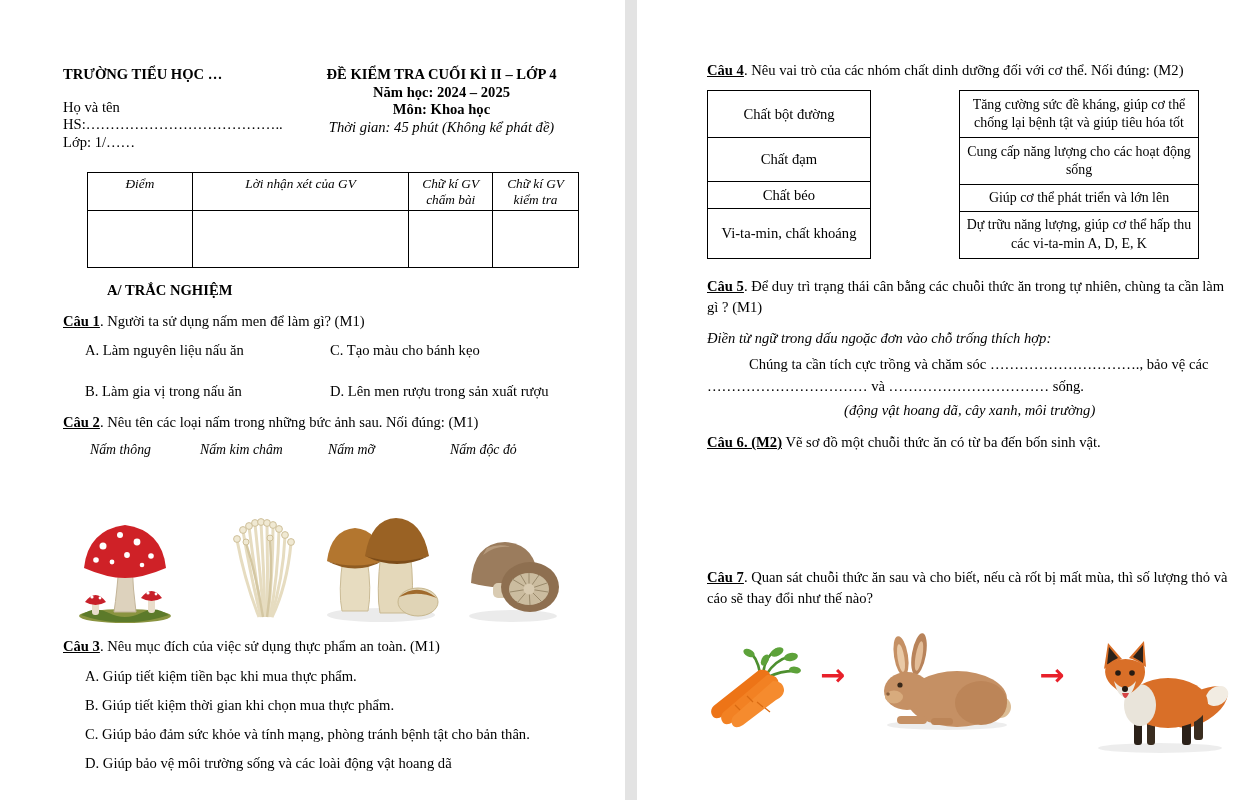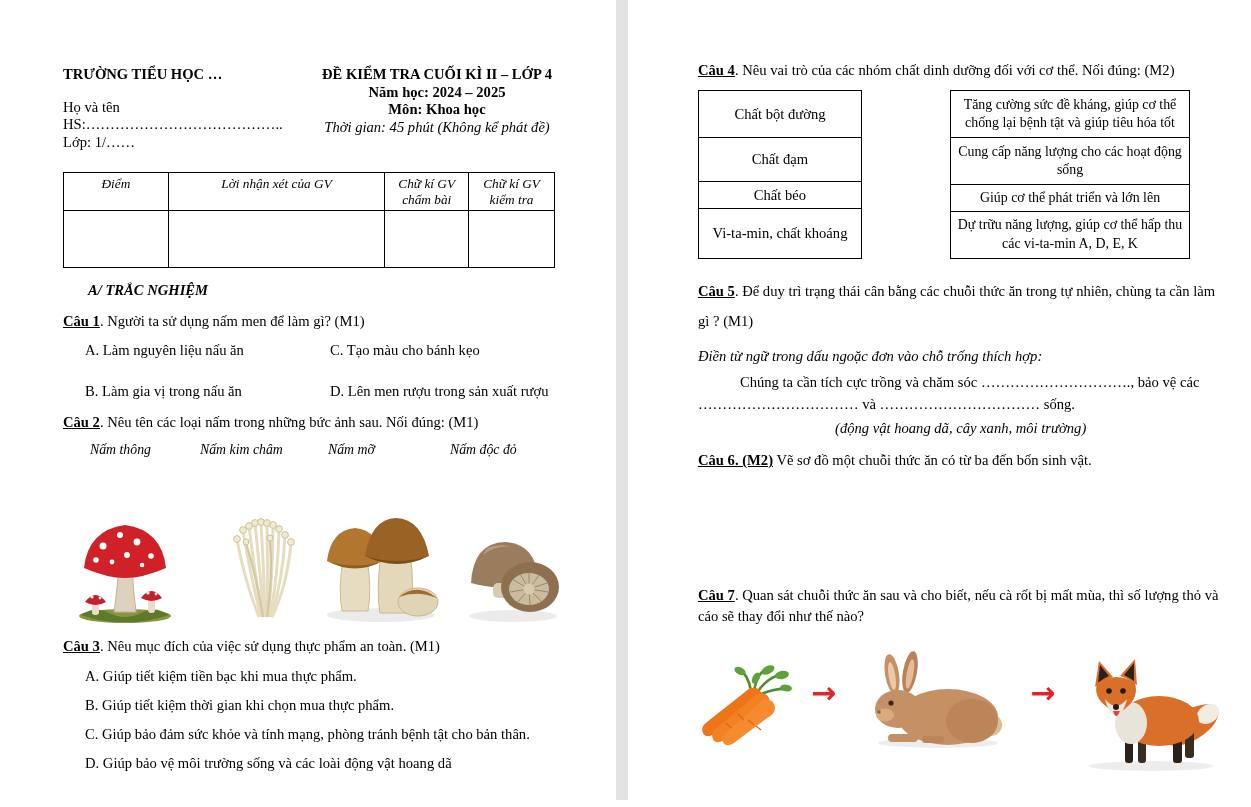--- a/index.html
+++ b/index.html
@@ -16,27 +16,27 @@
 
   
   .hdr { display:flex; }
   .hdr-left { width:248px; }
   .hdr-left .school { font-weight:bold; }
   .hdr-left .nm { margin-top:16px; }
   .hdr-left .cls { margin-top:1px; }
   .hdr-right { flex:1; text-align:center; line-height:17.5px; }
 
   
-  .grade-table { border-collapse:collapse; width:492px; margin-top:21px; }
+  .grade-table { border-collapse:collapse; width:492px; margin-top:21px;margin-left:24px; }
   .grade-table th, .grade-table td { border:1px solid #000; }
   .grade-table th { font-style:italic; font-weight:normal; text-align:center; font-size:13.3px; line-height:16px; padding:2px 3px; height:38px; vertical-align:top; padding-top:3px; }
   .grade-table td { height:57px; }
   .gc1 { width:105px; } .gc2 { width:217px; } .gc3 { width:84px; } .gc4 { width:86px; }
 
-  .section-a { margin-top:14px; margin-left:25px; font-weight:bold;font-style:italic; }
+  .section-a { margin-top:14px; margin-left:44px; font-weight:bold; }
   .qline { margin-top:12px; line-height:20px; }
   .opt-grid2 { display:grid; grid-template-columns:245px 1fr; row-gap:24px; margin:11px 0 0 22px; }
   .opt-list > div { margin-top:12px; margin-left:22px; }
 
   .mush-labels { position:relative; height:20px; margin-top:10px; font-style:italic; font-size:13.8px; }
   .mush-labels span { position:absolute; top:0; }
   .ml0 { left:27px; } .ml1 { left:137px; } .ml2 { left:265px; } .ml3 { left:387px; }
 
   .mush-row { display:flex; align-items:flex-end; margin-top:48px; margin-left:12px; height:114px; }
   .mush-row .mimg { flex:0 0 auto; }
@@ -261,21 +261,21 @@
         <tr>
               <td>Giúp cơ thể phát triển và lớn lên</td>
             </tr>
         <tr>
               <td>Dự trữu năng lượng, giúp cơ thể hấp thu các vi-ta-min A, D, E, K</td>
             </tr>
       </tbody>
         </table>
     </div>
 
-    <div class="qline" style="margin-top:17px; line-height:30px;"><span class="bu">Câu 5</span><span>.  Để duy trì trạng thái cân bằng các chuỗi thức ăn trong tự nhiên, chùng ta cần làm gì ? (M1)</span></div>
+    <div class="qline" style="margin-top:17px; line-height:21px;"><span class="bu">Câu 5</span><span>.  Để duy trì trạng thái cân bằng các chuỗi thức ăn trong tự nhiên, chùng ta cần làm gì ? (M1)</span></div>
     <div class="q5-instr">Điền từ ngữ trong dấu ngoặc đơn vào chỗ trống thích hợp:</div>
     <div class="fill1">Chúng ta cần tích cực trồng và chăm sóc …………………………., bảo vệ các</div>
     <div class="fill2">…………………………… và …………………………… sống.</div>
     <div class="paren-line">(động vật hoang dã, cây xanh, môi trường)</div>
 
     <div class="q6line"><span class="bu">Câu 6. (M2)</span><span> Vẽ sơ đồ một chuỗi thức ăn có từ ba đến bốn sinh vật.</span></div>
 
     <div class="q7line"><span class="bu">Câu 7</span><span>. Quan sát chuỗi thức ăn sau và cho biết, nếu cà rốt bị mất mùa, thì số lượng thỏ và cáo sẽ thay đổi như thế nào?</span></div>
 
     <div class="chain-row">

